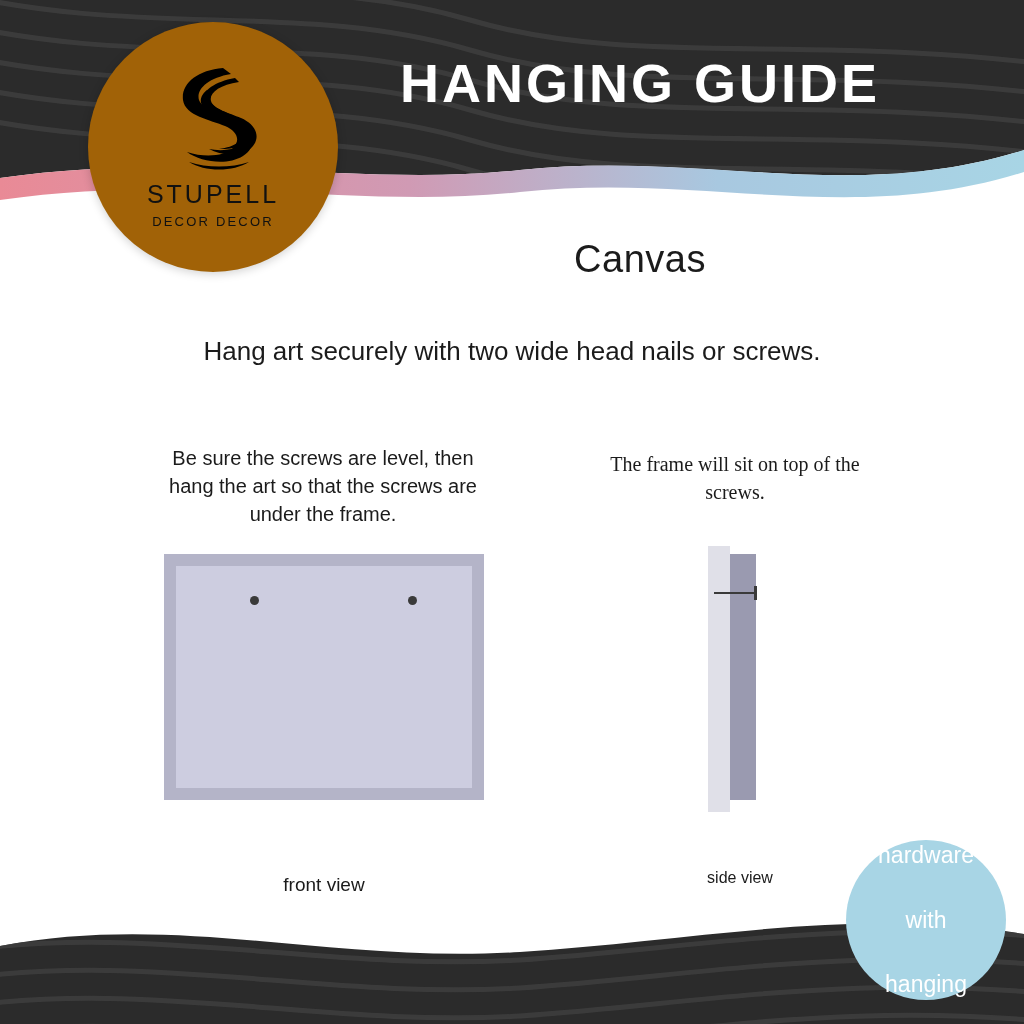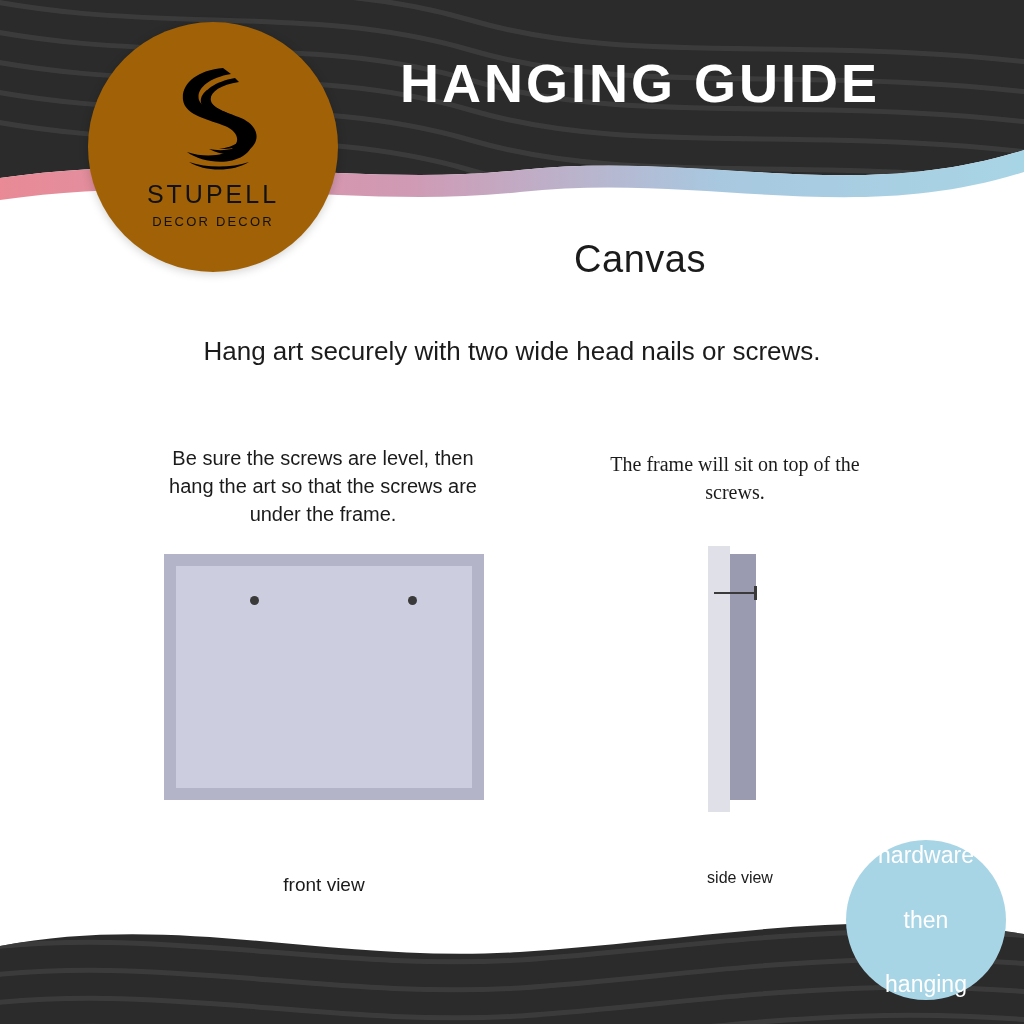--- a/index.html
+++ b/index.html
@@ -297,21 +297,21 @@
   <div id="side-view">
     <div id="wall-strip"></div>
     <div id="frame-strip"></div>
     <div id="screw-shaft"></div>
     <div id="screw-head"></div>
   </div>
   <div id="side-label">side view</div>
 
   <div id="hardware-badge">
     <span>hardware</span>
-    <span>then</span>
+    <span>with</span>
     <span>hanging</span>
   </div>
 
   <svg id="bottom-band" class="band-svg" viewBox="0 0 1024 130" preserveAspectRatio="none">
     <defs>
       <clipPath id="botClip">
         <path d="M0,52 C180,18 330,70 520,58 C700,46 860,12 1024,40 V130 H0 Z"></path>
       </clipPath>
     </defs>
     <path d="M0,52 C180,18 330,70 520,58 C700,46 860,12 1024,40 V130 H0 Z" fill="#2b2b2b"></path>

